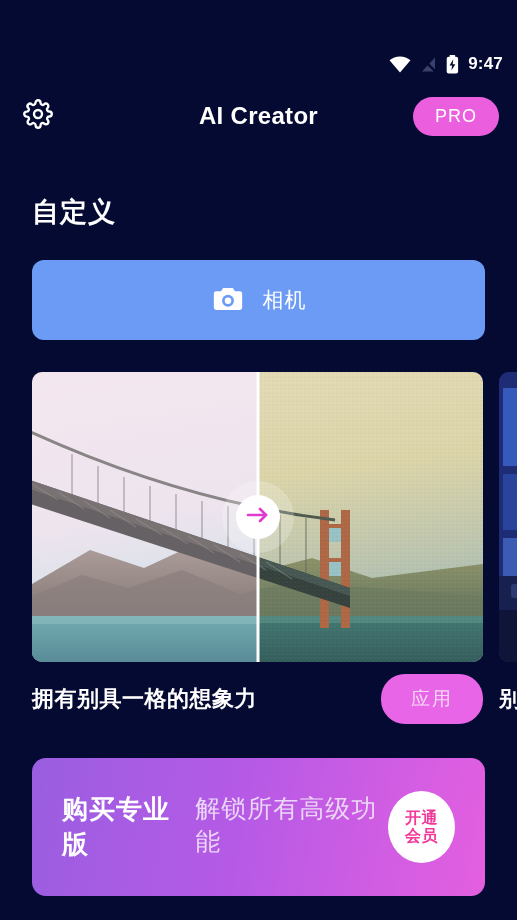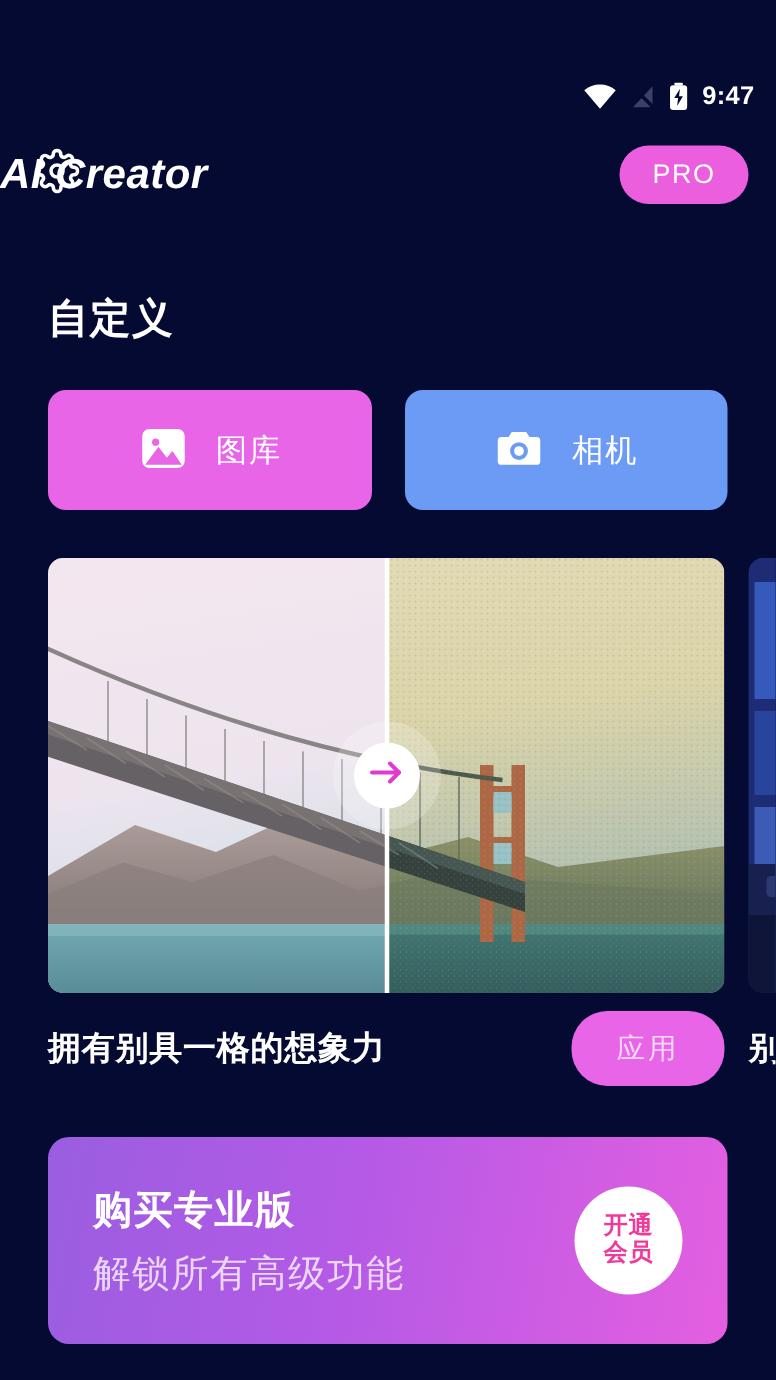--- a/index.html
+++ b/index.html
@@ -21,24 +21,23 @@
   .sb-icon{ display:flex; align-items:center; }
 
   
   .header{
     height:72px; position:relative; display:flex; align-items:center;
     padding:0 18px;
   }
   .gear-btn{ width:40px; height:40px; display:flex; align-items:center; justify-content:center;
              cursor:pointer; }
   .app-title{
-    position:absolute; left:0; right:0; 
-    color:#ffffff; font-size:28px; font-weight:700; letter-spacing:.3px;
+    position:absolute; left:0; right:0; text-align:center;
+    color:#ffffff; font-size:24px; font-weight:700; letter-spacing:.3px;
     pointer-events:none;
-    font-style:italic;
   }
   .pro-pill{
     margin-left:auto; position:relative; z-index:2;
     background:#eb5fde; color:#ffffff; font-size:18px; font-weight:400;
     letter-spacing:1px; padding:9px 22px; border-radius:22px;
     border:none; cursor:pointer; font-family:inherit;
   }
 
   
   .section-title{
@@ -108,21 +107,21 @@
   }
   .card.secondary .card-footer{ overflow:hidden; }
 
   
   .pro-banner{
     position:absolute; left:32px; top:758px; width:453px; height:138px;
     border-radius:14px;
     background:linear-gradient(100deg,#9a5ee0 0%,#b55ae6 45%,#e45fe0 100%);
     display:flex; align-items:center; padding:0 30px; cursor:pointer;
   }
-  .banner-text{ display:flex; flex-direction:column; gap:8px; }
+  .banner-text{ display:flex; gap:8px; }
   .banner-title{ color:#ffffff; font-size:26px; font-weight:700; letter-spacing:1px; }
   .banner-sub  { color:#ebd6f7; font-size:25px; letter-spacing:1px; }
   .banner-cta{
     margin-left:auto; width:72px; height:72px; border-radius:50%;
     background:#ffffff; display:flex; flex-direction:column;
     align-items:center; justify-content:center; gap:1px;
     border:none; cursor:pointer; font-family:inherit;
   }
   .banner-cta span{ color:#f0399a; font-size:16px; font-weight:700; line-height:1.05; letter-spacing:.5px; }
 </style>
@@ -160,30 +159,20 @@
       </svg>
     </span>
   </div>
   <div class="app-title">AI Creator</div>
   <button class="pro-pill">PRO</button>
 </div>
 
 <div class="section-title">自定义</div>
 
 <div class="source-row">
-  <button class="source-btn gallery">
-    <span>
-      <svg width="34" height="34" viewBox="0 0 24 24">
-        <rect x="2" y="2.8" width="20" height="18.4" rx="3.4" fill="#ffffff"></rect>
-        <circle cx="8.3" cy="9" r="1.7" fill="#e965e8"></circle>
-        <path d="M3.4 19.6 L9.6 11.2 L13.6 16.4 L16.2 13.2 L20.6 19.6 Z" fill="#e965e8"></path>
-      </svg>
-    </span>
-    <span class="source-label">图库</span>
-  </button>
 
   <button class="source-btn camera">
     <span>
       <svg width="34" height="34" viewBox="0 0 24 24">
         <path d="M8.6 4.2 H15.4 L16.9 6.6 H20.3 A1.7 1.7 0 0 1 22 8.3 V18 A1.7 1.7 0 0 1 20.3 19.7 H3.7 A1.7 1.7 0 0 1 2 18 V8.3 A1.7 1.7 0 0 1 3.7 6.6 H7.1 Z" fill="#ffffff"></path>
         <circle cx="12" cy="13.2" r="4.2" fill="#6c9bf5"></circle>
         <circle cx="12" cy="13.2" r="2.3" fill="#ffffff"></circle>
       </svg>
     </span>
     <span class="source-label">相机</span>

